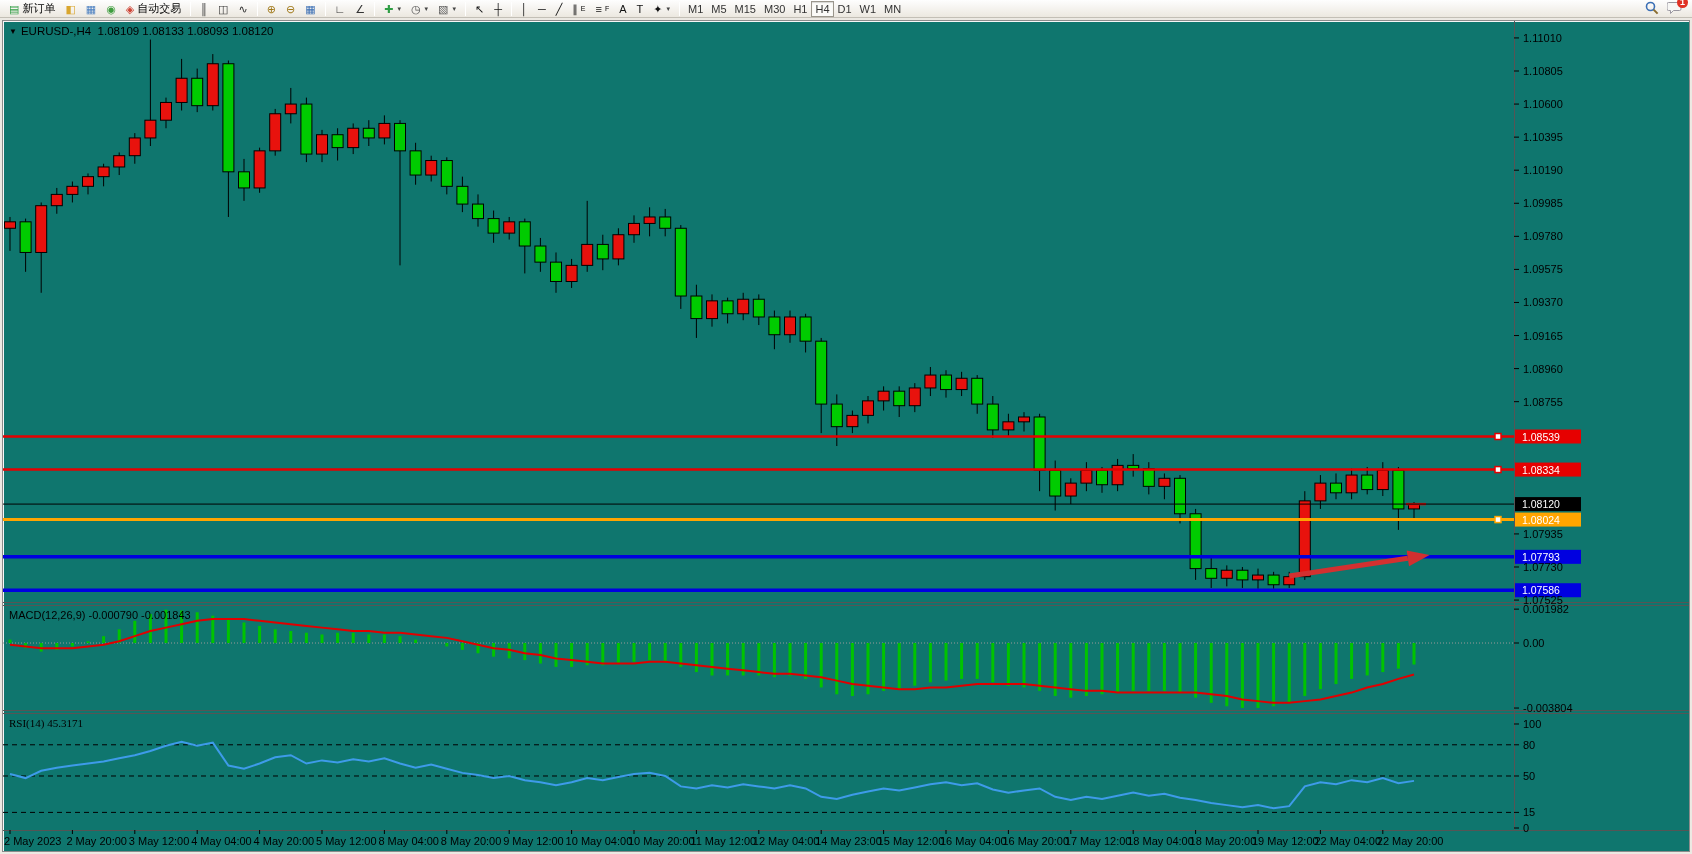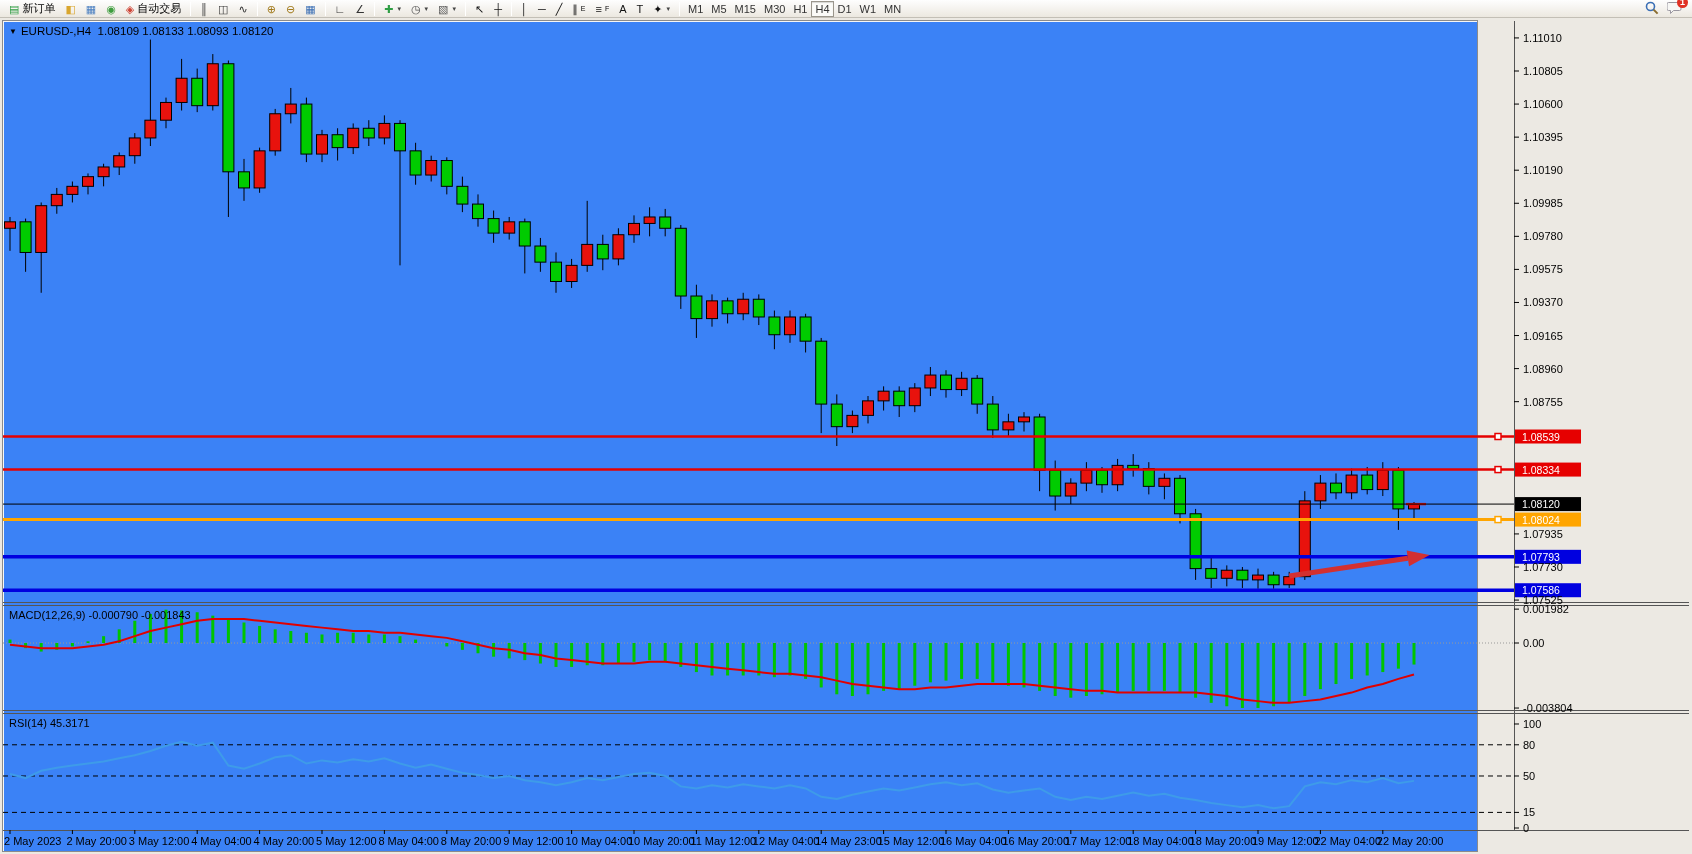--- a/index.html
+++ b/index.html
@@ -16,22 +16,22 @@
   .tb-ico{font-size:11px;line-height:16px;display:inline-block;}
   .tb-sub{font-size:7px;vertical-align:-2px;}
   .tb-caret{font-size:7px;color:#444;margin-left:1px;}
   .tb-sep{width:1px;height:14px;background:#c0bcb2;margin:0 4px;border-right:1px solid #fff;}
   .tf{display:inline-block;min-width:22px;text-align:center;height:16px;line-height:15px;padding:0 3px;
     border:1px solid transparent;font-size:11px;color:#333;}
   .tf.active{background:#fbfbf8;border:1px solid #9a968c;box-shadow:inset 0 1px 1px rgba(0,0,0,.15);}
   .badge{position:absolute;top:-4px;right:-6px;background:#e03123;color:#fff;border-radius:7px;
     font-size:9px;line-height:11px;min-width:11px;height:11px;text-align:center;padding:0 2px;font-weight:bold;}
   
-  .chart-window{position:absolute;left:2px;top:20px;width:1476px;height:832px;
-    border:1px solid #8b8b8b;background:#3b82f6;box-shadow:inset 1px 1px 0 #f6f6f6;}
+  .chart-window{position:absolute;left:2px;top:20px;width:1688px;height:832px;
+    border:1px solid #8b8b8b;background:#0f766e;box-shadow:inset 1px 1px 0 #f6f6f6;}
   .chart-title{position:absolute;left:6px;top:4px;font-size:11.5px;color:#000;white-space:pre;z-index:5;}
   .chart-title .tri{font-size:8px;margin-right:4px;vertical-align:1px;}
   .pane-label{position:absolute;font-size:11px;color:#000;z-index:5;white-space:pre;}
   #chart-svg{position:absolute;left:0;top:0;}
 </style>
 </head>
 <body>
 
 <div class="app">
 
@@ -153,21 +153,21 @@
           <path d="M1.5 1.5 h11 a1.5 1.5 0 0 1 1.5 1.5 v5 a1.5 1.5 0 0 1 -1.5 1.5 h-6 l-3 3 v-3 h-2 a1.5 1.5 0 0 1 -1.5 -1.5 v-5 a1.5 1.5 0 0 1 1.5 -1.5 z" fill="#f7f7f5" stroke="#9a97a0" stroke-width="1"></path>
         </svg>
         <span class="badge">1</span>
       </span>
     </div>
   </div>
 
   <div class="chart-window">
     <div class="chart-title"><span class="tri">▼</span><span>EURUSD-,H4  1.08109 1.08133 1.08093 1.08120</span></div>
     <div class="pane-label" id="macd-label" style="left: 6px; top: 588px;">MACD(12,26,9) -0.000790 -0.001843</div>
-    <div class="pane-label" id="rsi-label" style="left: 6px; top: 696px;">RSI(14) 45.3171</div>
+    <div class="pane-label" id="rsi-label" style="left: 6px; top: 696px; font-family: Liberation Serif, serif;">RSI(14) 45.3171</div>
     <svg id="chart-svg" width="1686" height="830">
         <line x1="0" y1="581.5" x2="1686" y2="581.5" stroke="#555" stroke-width="1"></line>
         <line x1="0" y1="584.5" x2="1686" y2="584.5" stroke="#555" stroke-width="1"></line>
         <line x1="0" y1="689.5" x2="1686" y2="689.5" stroke="#555" stroke-width="1"></line>
         <line x1="0" y1="692.5" x2="1686" y2="692.5" stroke="#555" stroke-width="1"></line>
         <line x1="0" y1="809.5" x2="1686" y2="809.5" stroke="#555" stroke-width="1"></line>
         <line x1="1511.5" y1="0" x2="1511.5" y2="809" stroke="#555" stroke-width="1"></line>
         <g>
           <line x1="7" y1="195.97862298723012" x2="7" y2="229.85147140477562" stroke="#000000" stroke-width="1"></line>
           <rect x="1.5" y="200.81760133259326" width="11" height="6.451971127150841" fill="#e8120d" stroke="#000" stroke-width="1"></rect>

